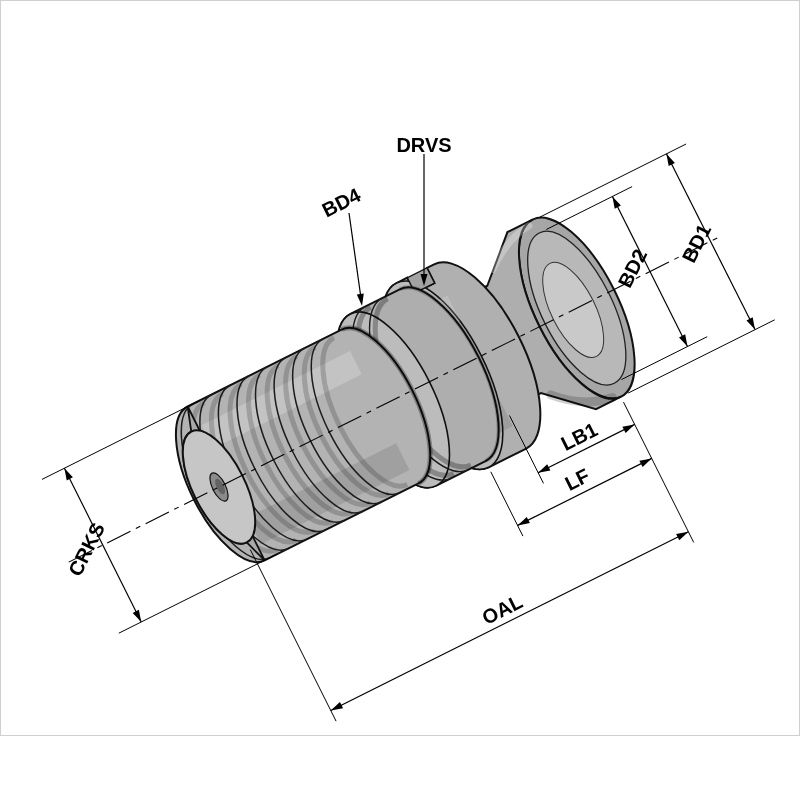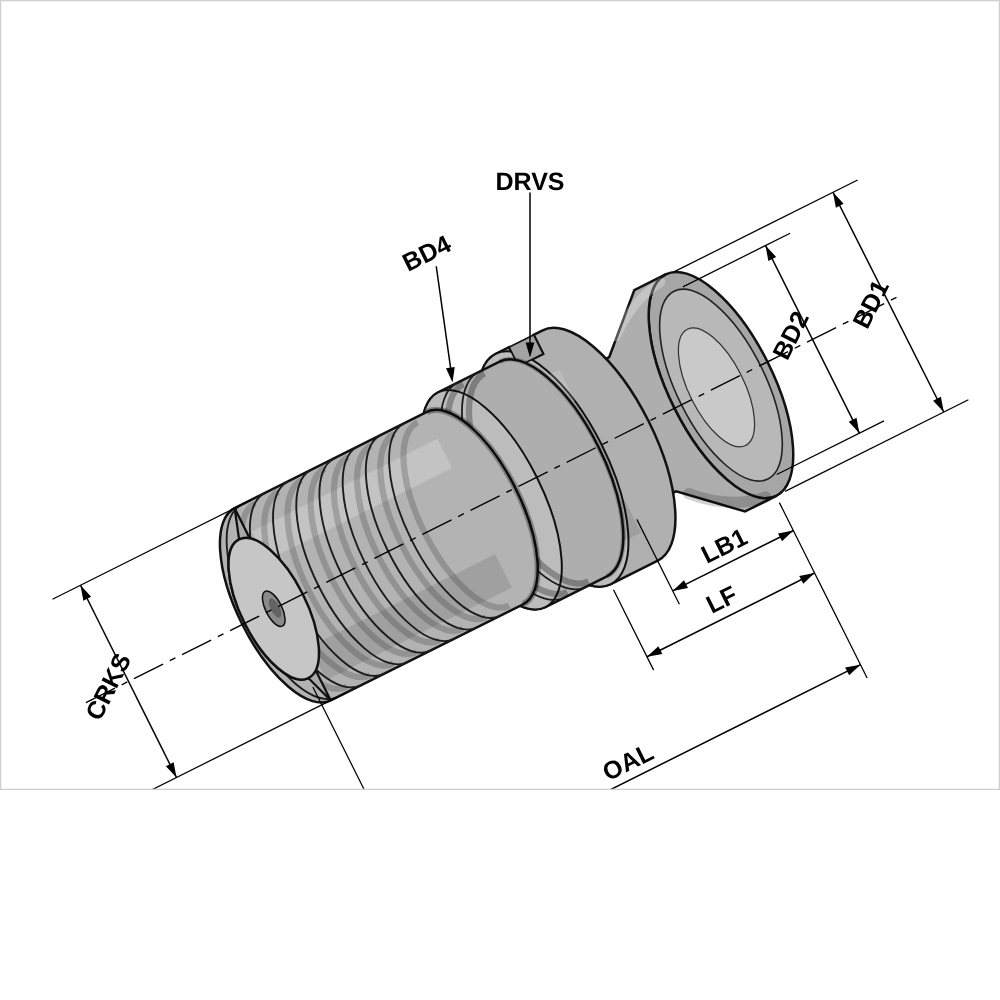--- a/index.html
+++ b/index.html
@@ -4,21 +4,21 @@
 <style>
   html, body {
     margin: 0;
     padding: 0;
     background: #ffffff;
     font-family: "Liberation Sans", sans-serif;
   }
   .frame {
     position: relative;
     width: 800px;
-    height: 632px;
+    height: 736px;
     box-sizing: border-box;
     border: 1px solid #cfcfcf;
     background: #ffffff;
     overflow: hidden;
   }
   svg { display: block; }
   text.dim-label {
     font-family: "Liberation Sans", sans-serif;
     font-size: 20px;
     font-weight: bold;

